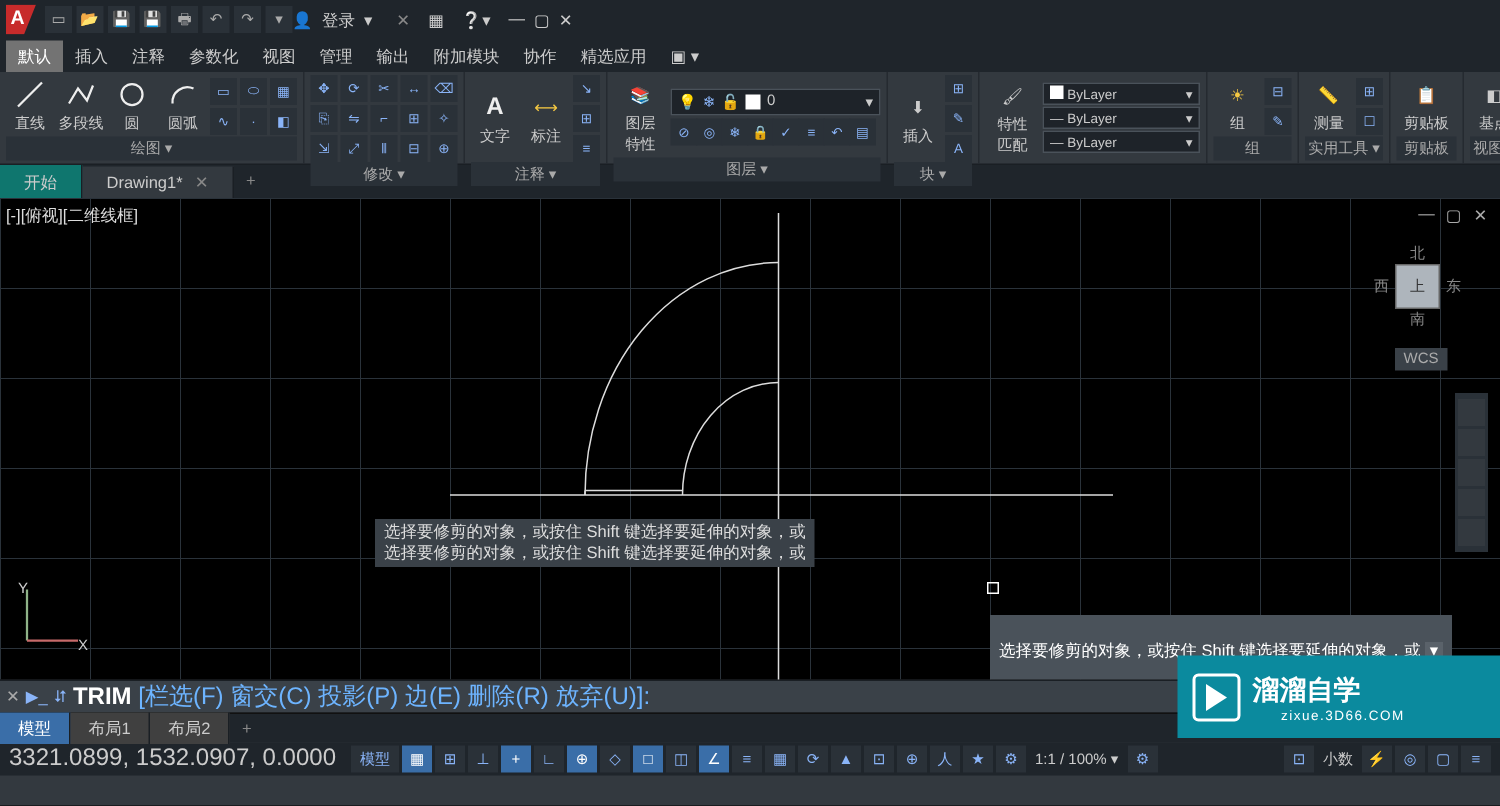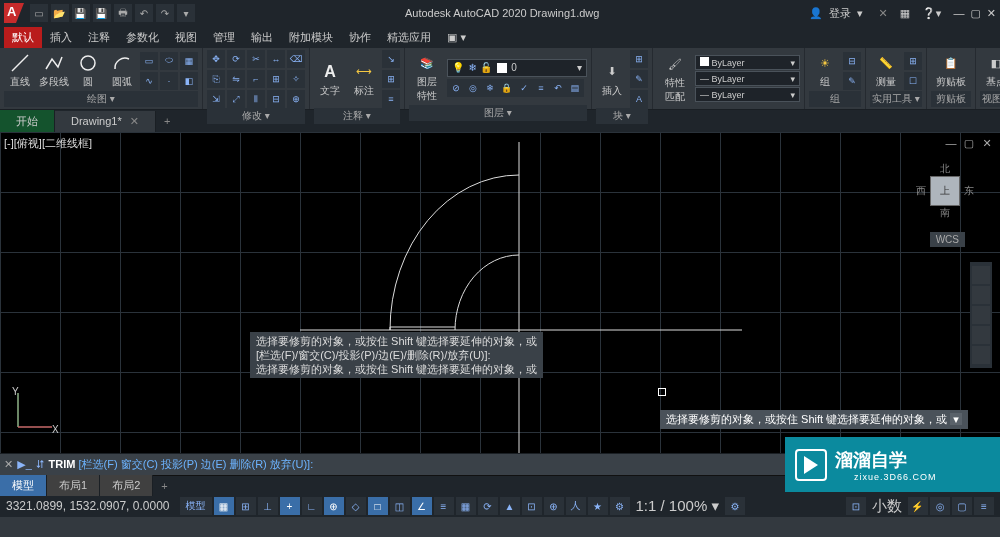--- a/index.html
+++ b/index.html
@@ -10,73 +10,73 @@
 .app-logo::after { content: 'A'; position: absolute; color: #fff; font-weight: bold; font-size: 13px; left: 3px; top: 1px; }
 .qat { display: flex; gap: 3px; align-items: center; }
 .qat-btn { width: 18px; height: 18px; background: #2a3138; display: flex; align-items: center; justify-content: center; font-size: 10px; color: #aaa; }
 .title-text { flex: 1; text-align: center; color: #ccc; font-size: 11px; }
 .search-box { background: #3a4148; padding: 2px 6px; color: #888; font-style: italic; font-size: 11px; width: 125px; margin-right: 8px; }
 .login-area { display: flex; gap: 6px; align-items: center; color: #ccc; }
 .win-btns { display: flex; gap: 6px; margin-left: 12px; }
 
 .menu-bar { height: 22px; background: #1f252b; display: flex; align-items: center; padding: 0 4px; }
 .menu-item { padding: 3px 8px; color: #ccc; cursor: pointer; }
-.menu-item.active { background: #b91c1c; color: #fff; }
+.menu-item.active { background: #737373; color: #fff; }
 
 .ribbon { height: 62px; background: #33393f; display: flex; border-bottom: 1px solid #1a1f24; }
 .ribbon-panel { border-right: 1px solid #252a30; display: flex; flex-direction: column; padding: 2px 4px; }
 .ribbon-panel-body { display: flex; gap: 2px; flex: 1; align-items: center; }
 .ribbon-panel-title { text-align: center; font-size: 10px; color: #aaa; padding: 1px 0; background: #2a3138; }
 .big-btn { display: flex; flex-direction: column; align-items: center; justify-content: center; width: 32px; padding: 2px; gap: 1px; }
 .big-btn-icon { width: 22px; height: 22px; display: flex; align-items: center; justify-content: center; }
 .big-btn-label { font-size: 10px; color: #ccc; white-space: nowrap; }
 .small-btn-grid { display: grid; grid-template-columns: repeat(3, 18px); gap: 2px; }
 .small-btn { width: 18px; height: 18px; background: #2a3138; display: flex; align-items: center; justify-content: center; font-size: 9px; color: #8ab4f8; }
 .layer-combo { background: #1e2329; border: 1px solid #4a525a; width: 140px; height: 18px; display: flex; align-items: center; padding: 0 4px; font-size: 10px; gap: 4px; }
 .prop-combo { background: #1e2329; border: 1px solid #4a525a; width: 105px; height: 15px; display: flex; align-items: center; padding: 0 4px; font-size: 9px; gap: 3px; justify-content: space-between; }
 
 .doc-tabs { height: 22px; background: #1f252b; display: flex; align-items: center; }
-.doc-tab { padding: 4px 16px; color: #ccc; background: #14532d; border-right: 1px solid #1a1f24; position: relative; }
+.doc-tab { padding: 4px 16px; color: #ccc; background: #0f766e; border-right: 1px solid #1a1f24; position: relative; }
 .doc-tab.active { background: #33393f; }
 .doc-tab .close { margin-left: 8px; color: #888; }
 .add-tab { padding: 4px 8px; color: #888; }
 
 .canvas-area { position: relative; height: 321px; background: #000000; overflow: hidden; }
 .canvas-grid { position: absolute; inset: 0; background-image: 
   linear-gradient(to right, #2a323a 1px, transparent 1px),
   linear-gradient(to bottom, #2a323a 1px, transparent 1px);
   background-size: 60px 60px; }
 .view-label { position: absolute; top: 4px; left: 4px; color: #ddd; font-size: 11px; }
 .ucs-icon { position: absolute; bottom: 18px; left: 10px; }
 .drawing { position: absolute; left: 0; top: 0; }
 .cursor-box { position: absolute; width: 8px; height: 8px; border: 1px solid #fff; }
-.tooltip { position: absolute; background: #4a525a; color: #fff; padding: 2px 6px; font-size: 11px; }
+.tooltip { position: absolute; background: #4a525a; color: #fff; padding: 16px 6px; font-size: 11px; }
 .view-controls { position: absolute; right: 6px; top: 4px; display: flex; gap: 4px; }
 .vc-btn { width: 14px; height: 14px; color: #aaa; display: flex; align-items: center; justify-content: center; }
 .viewcube { position: absolute; right: 20px; top: 30px; width: 70px; height: 80px; }
 .wcs-label { position: absolute; right: 35px; top: 100px; background: #3a4148; padding: 2px 6px; font-size: 10px; color: #aaa; }
 .navbar { position: absolute; right: 8px; top: 130px; width: 22px; background: #2a3138; display: flex; flex-direction: column; gap: 2px; padding: 4px 2px; }
 .navbar-btn { width: 18px; height: 18px; background: #33393f; }
 
 .cmd-history { background: #3a4148; color: #ddd; padding: 2px 6px; font-size: 11px; position: absolute; left: 250px; bottom: 75px; line-height: 14px; }
 .cmd-line { height: 22px; background: #3a4148; display: flex; align-items: center; padding: 0 4px; gap: 4px; border-top: 1px solid #1a1f24; }
 .cmd-close { color: #aaa; }
 .cmd-icon { color: #8ab4f8; }
-.cmd-text { color: #fff; font-size: 11px; }
+.cmd-text { color: #fff; font-size: 16px; }
 .cmd-text .kw { color: #6db4ff; }
 
 .layout-tabs { height: 20px; background: #1f252b; display: flex; align-items: center; border-top: 1px solid #111; }
 .layout-tab { padding: 3px 12px; color: #ccc; background: #404040; border-right: 1px solid #1a1f24; }
 .layout-tab.active { background: #3a6ea8; color: #fff; }
 
 .status-bar { height: 22px; background: #1f252b; display: flex; align-items: center; padding: 0 6px; gap: 2px; }
-.coords { color: #ccc; font-size: 12px; margin-right: 8px; }
+.coords { color: #ccc; font-size: 16px; margin-right: 8px; }
 .status-btn { width: 20px; height: 18px; background: #2a3138; display: flex; align-items: center; justify-content: center; font-size: 10px; color: #8ab4f8; }
 .status-btn.on { background: #3a6ea8; color: #fff; }
-.zoom-lbl { color: #ccc; font-size: 15px; padding: 0 4px; }
+.zoom-lbl { color: #ccc; font-size: 10px; padding: 0 4px; }
 
 .watermark { position: absolute; right: 0; bottom: 45px; width: 215px; height: 55px; background: #0b8a9e; display: flex; align-items: center; padding: 0 10px; gap: 8px; }
 .wm-play { width: 0; height: 0; border-left: 14px solid #fff; border-top: 9px solid transparent; border-bottom: 9px solid transparent; }
 .wm-play-wrap { width: 32px; height: 32px; border: 2px solid #fff; border-radius: 4px; display: flex; align-items: center; justify-content: center; }
 .wm-text { color: #fff; }
 .wm-main { font-size: 18px; font-weight: bold; }
 .wm-sub { font-size: 9px; letter-spacing: 1px; margin-left: 19px; }
 
 svg { display: block; }
 </style>
@@ -88,21 +88,20 @@
   <div class="qat">
     <div class="qat-btn">▭</div>
     <div class="qat-btn">📂</div>
     <div class="qat-btn">💾</div>
     <div class="qat-btn">💾</div>
     <div class="qat-btn">🖶</div>
     <div class="qat-btn">↶</div>
     <div class="qat-btn">↷</div>
     <div class="qat-btn">▾</div>
   </div>
-  <div class="title-text">Autodesk AutoCAD 2020   Drawing1.dwg</div>
   <div class="login-area">
     <span>👤</span>
     <span>登录</span>
     <span>▾</span>
     <span style="margin-left:10px;color:#888">✕</span>
     <span style="margin-left:6px">▦</span>
     <span style="margin-left:6px">❔▾</span>
   </div>
   <div class="win-btns">
     <span>—</span>
@@ -383,21 +382,20 @@
 
   <svg class="ucs-icon" width="50" height="50">
     <line x1="8" y1="42" x2="8" y2="8" stroke="#8fb388" stroke-width="1.5"></line>
     <line x1="8" y1="42" x2="42" y2="42" stroke="#c76a6a" stroke-width="1.5"></line>
     <text x="2" y="10" fill="#ccc" font-size="10">Y</text>
     <text x="42" y="48" fill="#ccc" font-size="10">X</text>
   </svg>
 
   <div class="cmd-history">
     <div>选择要修剪的对象，或按住 Shift 键选择要延伸的对象，或</div>
-    <div>[栏选(F)/窗交(C)/投影(P)/边(E)/删除(R)/放弃(U)]:</div>
     <div>选择要修剪的对象，或按住 Shift 键选择要延伸的对象，或</div>
   </div>
 </div>
 
 <div class="cmd-line">
   <span class="cmd-close">✕</span>
   <span class="cmd-icon">▶_</span>
   <span class="cmd-icon">⮃</span>
   <span class="cmd-text">
     <b>TRIM</b> <span class="kw">[栏选(F) 窗交(C) 投影(P) 边(E) 删除(R) 放弃(U)]:</span>

